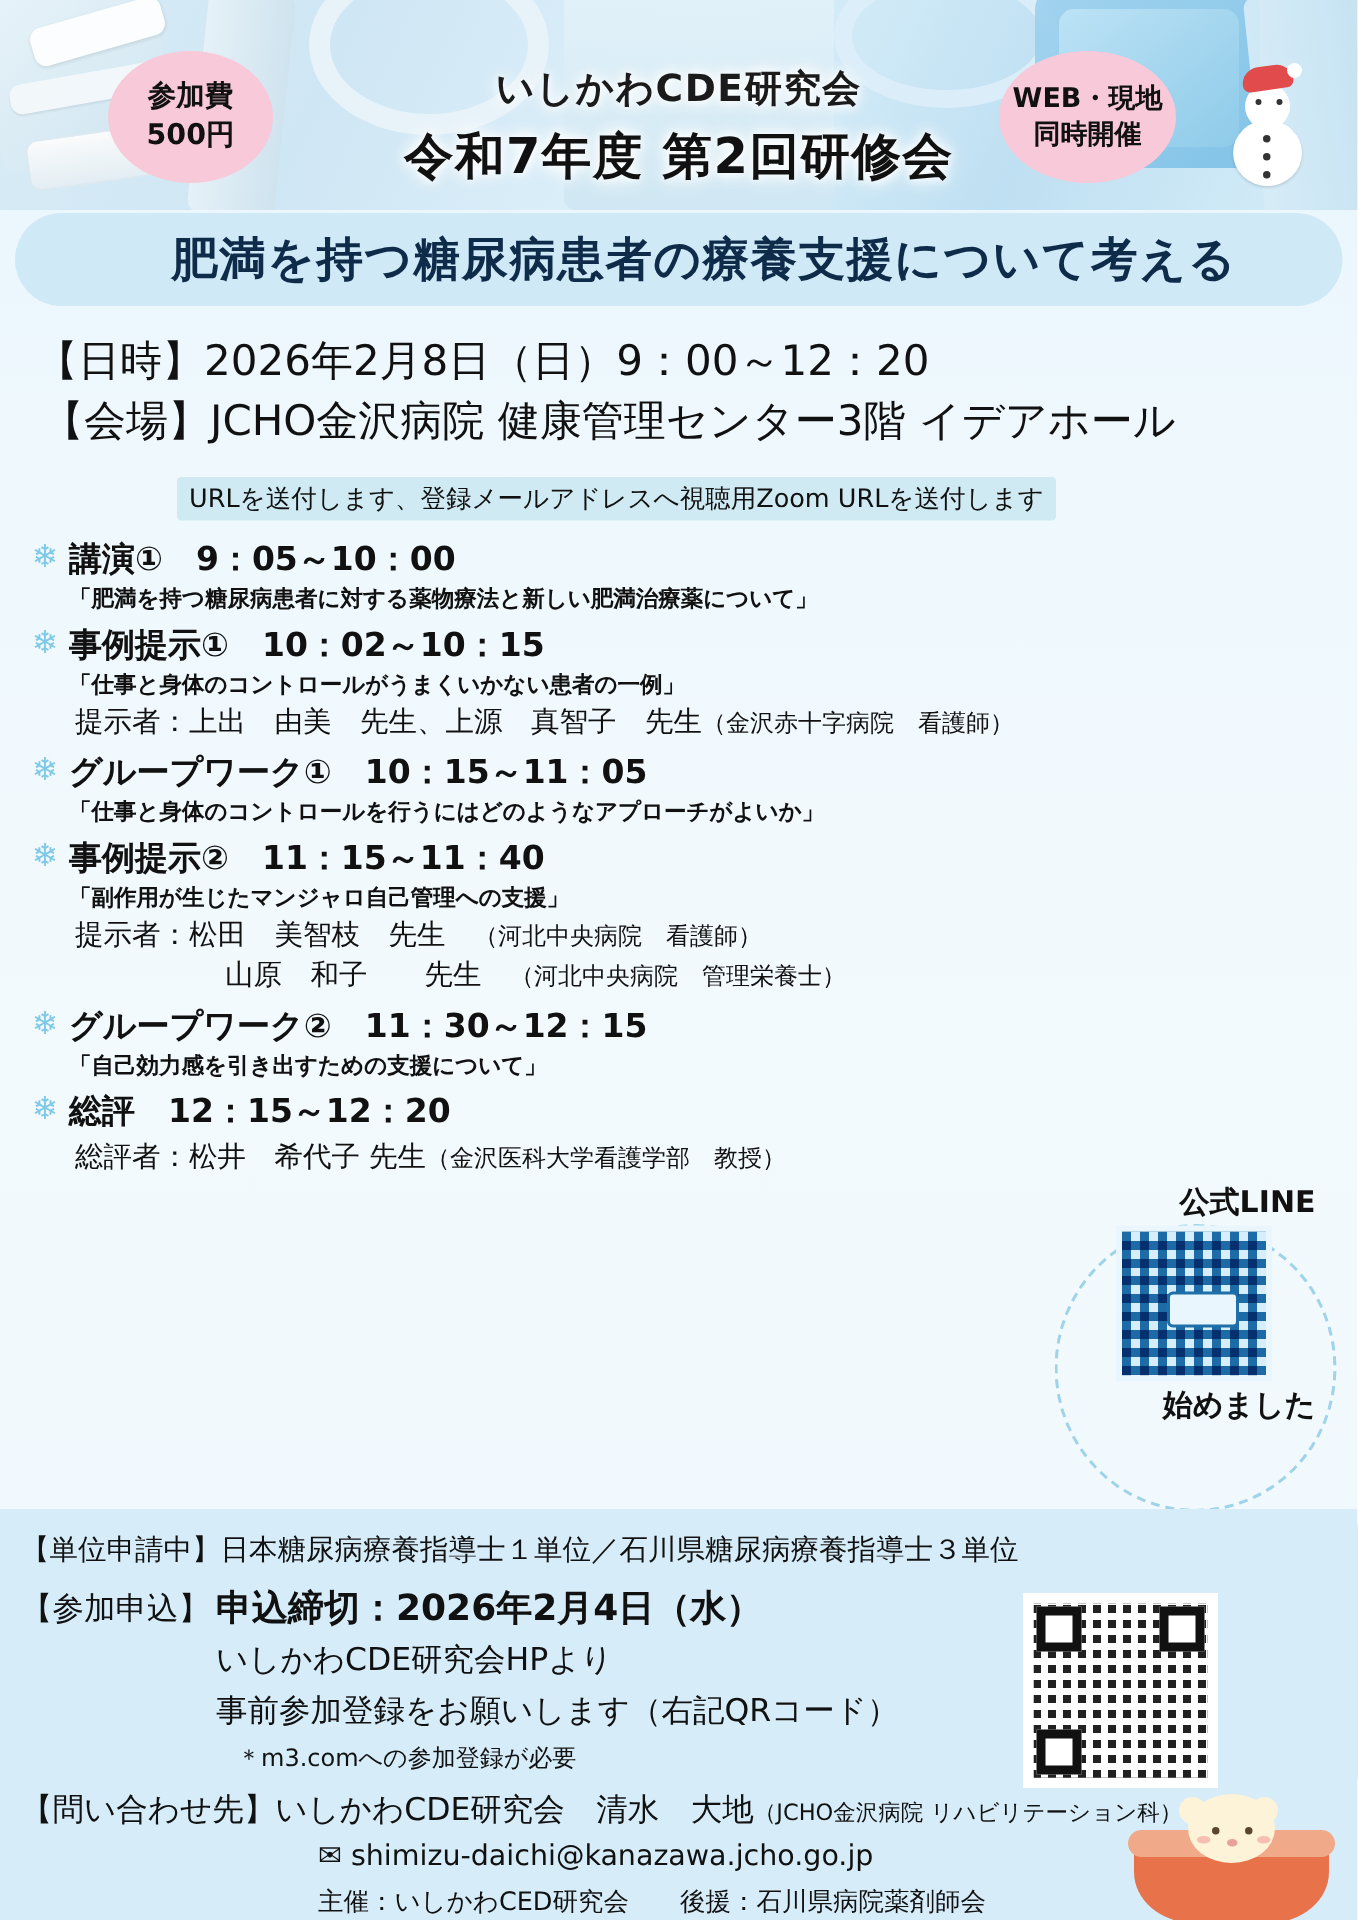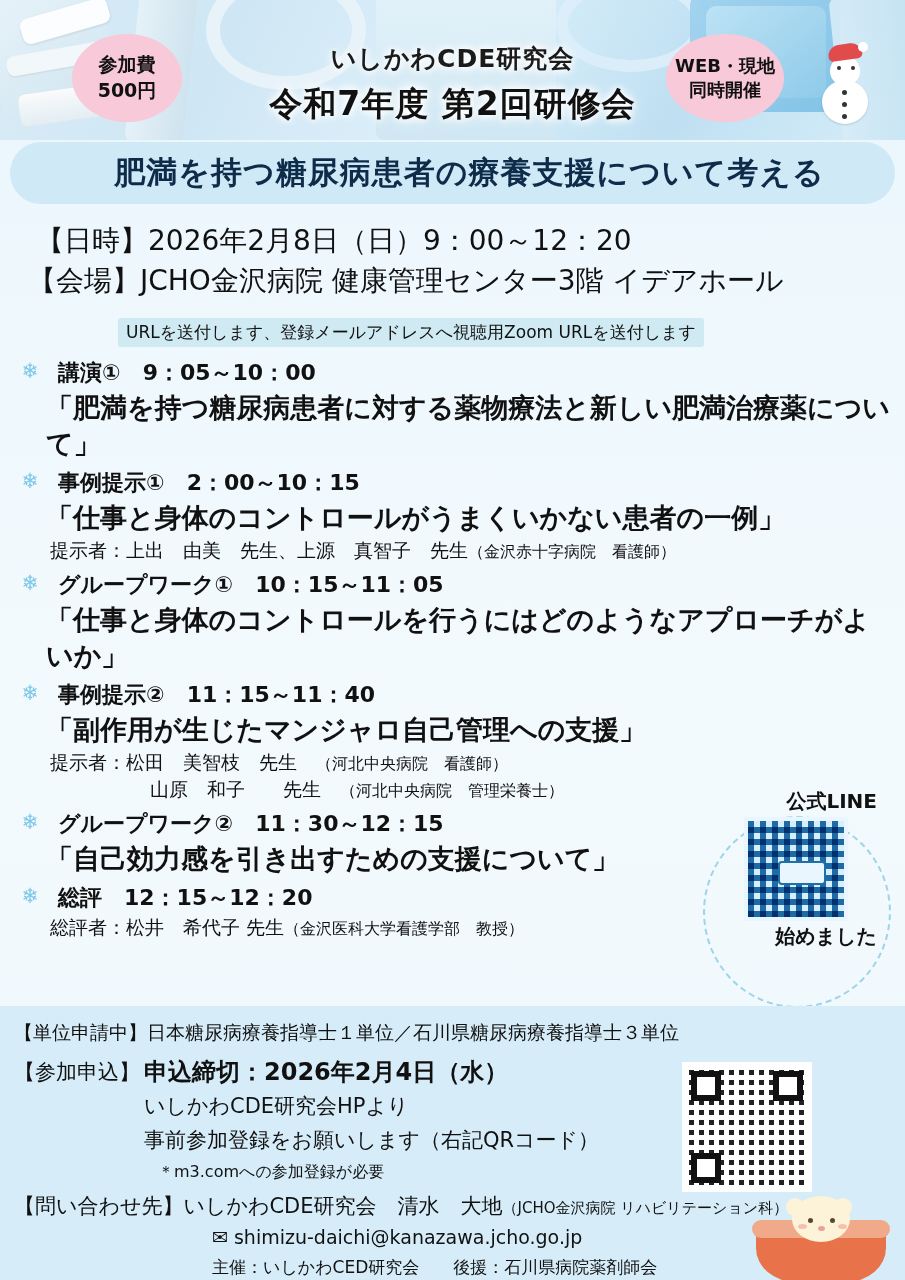--- a/index.html
+++ b/index.html
@@ -77,45 +77,45 @@
     position:absolute; left:10px; top:142px; width:885px; height:62px;
     background:#cfe9f7; border-radius:34px;
     display:flex; align-items:center; justify-content:center;
   }
   .title-banner span {
     font-size:31px; font-weight:bold; color:#0f2b4a; letter-spacing:1px;margin-left:34px;
   }
 
   
   .line-date {
-    position:absolute; left:36px; top:222px; width:860px;
+    position:absolute; left:24px; top:222px; width:860px;
     font-size:28px; color:#111; font-weight:500;
   }
   .line-venue {
     position:absolute; left:28px; top:262px; width:866px;
     font-size:28px; color:#111; font-weight:500;
   }
   .zoom-note {
     position:absolute; left:118px; top:318px;
     background:#cfeaf2; padding:3px 8px; border-radius:3px;
     font-size:17px; color:#111;
   }
 
   
   .prog { position:absolute; left:18px; top:358px; width:872px; }
   .item { position:relative; margin-bottom:6px; }
   .snow {
     position:absolute; left:0; top:2px; width:24px; height:24px;
     color:#7ec8e8; font-size:21px; line-height:22px; text-align:center;
   }
   .ttl {
-    margin-left:40px; font-size:22px; font-weight:bold; color:#111;
+    margin-left:28px; font-size:22px; font-weight:bold; color:#111;
   }
   .sub {
-    margin-left:28px; font-size:27px; font-weight:bold; color:#111; margin-top:2px;
+    margin-left:28px; font-size:15px; font-weight:bold; color:#111; margin-top:2px;
   }
   .pres {
     margin-left:32px; font-size:19px; color:#111; margin-top:2px;
   }
   .pres .small { font-size:16px; }
   .pres2 { margin-left:132px; font-size:19px; color:#111; margin-top:1px; }
   .pres2 .small { font-size:16px; }
 
   
   .line-block {
@@ -243,21 +243,21 @@
   <div class="prog">
 
     <div class="item">
       <div class="snow">❄</div>
       <div class="ttl">講演①　9：05～10：00</div>
       <div class="sub">「肥満を持つ糖尿病患者に対する薬物療法と新しい肥満治療薬について」</div>
     </div>
 
     <div class="item">
       <div class="snow">❄</div>
-      <div class="ttl">事例提示①　2：00～10：15</div>
+      <div class="ttl">事例提示①　10：02～10：15</div>
       <div class="sub">「仕事と身体のコントロールがうまくいかない患者の一例」</div>
       <div class="pres">
         <span>提示者：上出　由美　先生、上源　真智子　先生</span><span class="small">（金沢赤十字病院　看護師）</span>
       </div>
     </div>
 
     <div class="item">
       <div class="snow">❄</div>
       <div class="ttl">グループワーク①　10：15～11：05</div>
       <div class="sub">「仕事と身体のコントロールを行うにはどのようなアプローチがよいか」</div>

